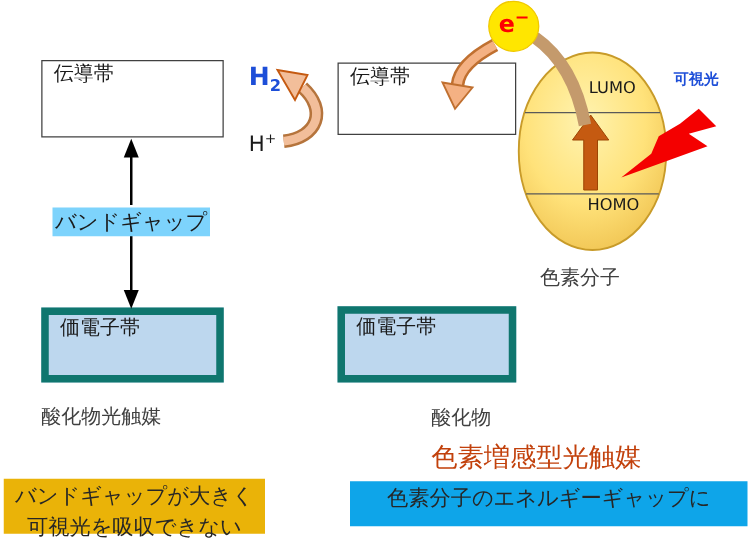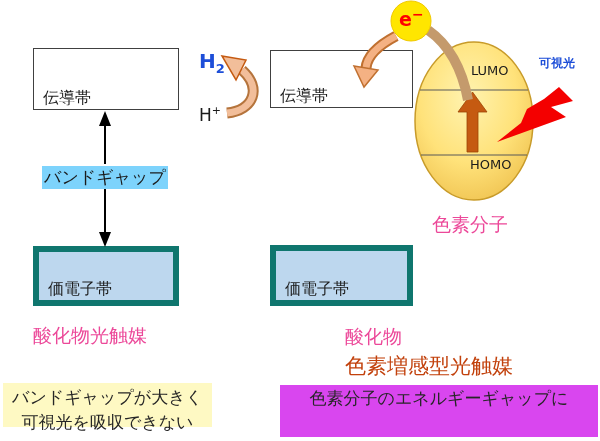--- a/index.html
+++ b/index.html
@@ -2,27 +2,27 @@
 <html><head>
 <meta charset="utf-8">
 <style>
   html,body{margin:0;padding:0;background:#fff;}
   #canvas{
     position:relative;width:600px;height:441px;background:#ffffff;overflow:hidden;
     font-family:"DejaVu Sans","Liberation Sans",sans-serif;color:#1a1a1a;
   }
   svg.layer{position:absolute;left:0;top:0;z-index:2;pointer-events:none;}
   
-  .band-box{position:absolute;display:flex;align-items:flex-end;box-sizing:border-box;
+  .band-box{position:absolute;display:flex;align-items:flex-start;box-sizing:border-box;
     padding-left:9px;font-size:16px;z-index:1;}
   .band-white{background:#ffffff;border:1.6px solid #404040;}
   .band-blue{background:#BDD7EE;border:6px solid #0f766e;}
   
   .lbl{position:absolute;z-index:3;white-space:nowrap;}
-  .section-title{font-size:19px;color:#ec4899;}
+  .section-title{font-size:16px;color:#404040;}
   .red{color:#1d4ed8;}
   .note-box{position:absolute;z-index:1;text-align:center;font-size:17px;line-height:25px;
     color:#262626;box-sizing:border-box;padding-top:2px;}
   sub.small{font-size:13px;font-weight:bold;}
   sup.small{font-size:11px;}
   .h2-label{font-size:20px;font-weight:bold;}
   .hplus-label{font-size:17px;}
   .electron-label{font-size:19px;font-weight:600;color:#FF0000;}
   .electron-label sup{font-size:14px;font-weight:bold;}
   .orb-label{font-size:13px;color:#1a1a1a;}
@@ -41,25 +41,25 @@
   <div class="band-box band-blue" style="left:33px;top:246px;width:146px;height:60px;">
     <span>価電子帯</span>
   </div>
   <div class="band-box band-white" style="left:270px;top:50px;width:143px;height:58px;">
     <span>伝導帯</span>
   </div>
   <div class="band-box band-blue" style="left:270px;top:245px;width:143px;height:61px;">
     <span>価電子帯</span>
   </div>
 
-  <div class="note-box" style="left:3px;top:383px;width:209px;height:44px;background:#fef9c3;">
+  <div class="note-box" style="left:3px;top:383px;width:209px;height:44px;background:#eab308;">
     <div>バンドギャップが大きく</div>
     <div>可視光を吸収できない</div>
   </div>
-  <div class="note-box" style="left:280px;top:385px;width:318px;height:52px;background:#d946ef;font-family:Liberation Mono, monospace;">
+  <div class="note-box" style="left:280px;top:385px;width:318px;height:36px;background:#0ea5e9;">
     <div>色素分子のエネルギーギャップに</div>
   </div>
 
   <svg class="layer" width="600" height="441" viewBox="0 0 600 441">
     <defs>
       <radialGradient id="dyeGrad" cx="45%" cy="35%" r="75%">
         <stop offset="0%" stop-color="#FFF3B0"></stop>
         <stop offset="55%" stop-color="#FFE27A"></stop>
         <stop offset="100%" stop-color="#EDBE4A"></stop>
       </radialGradient>

